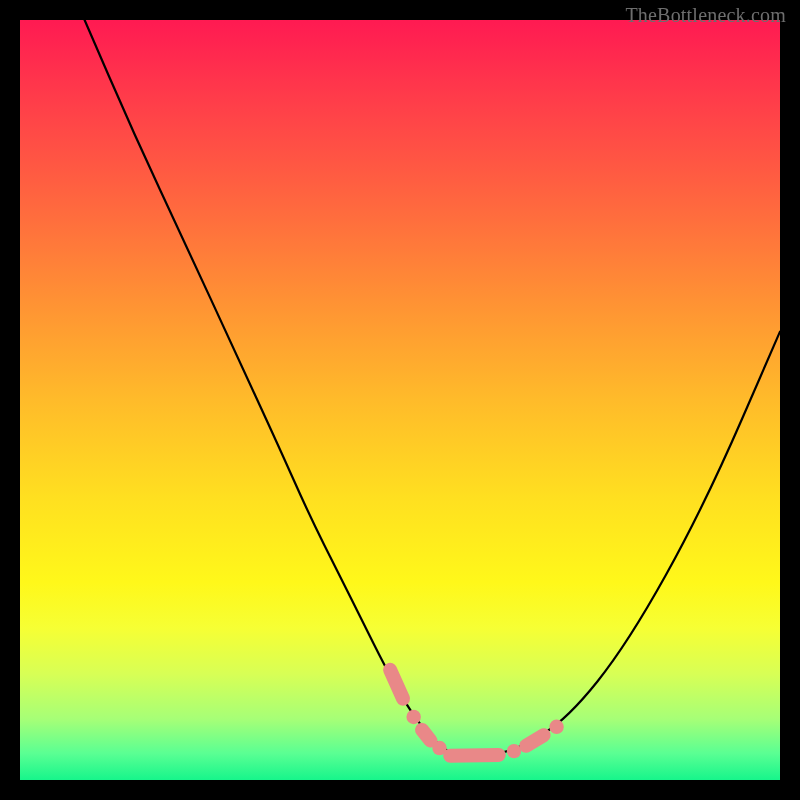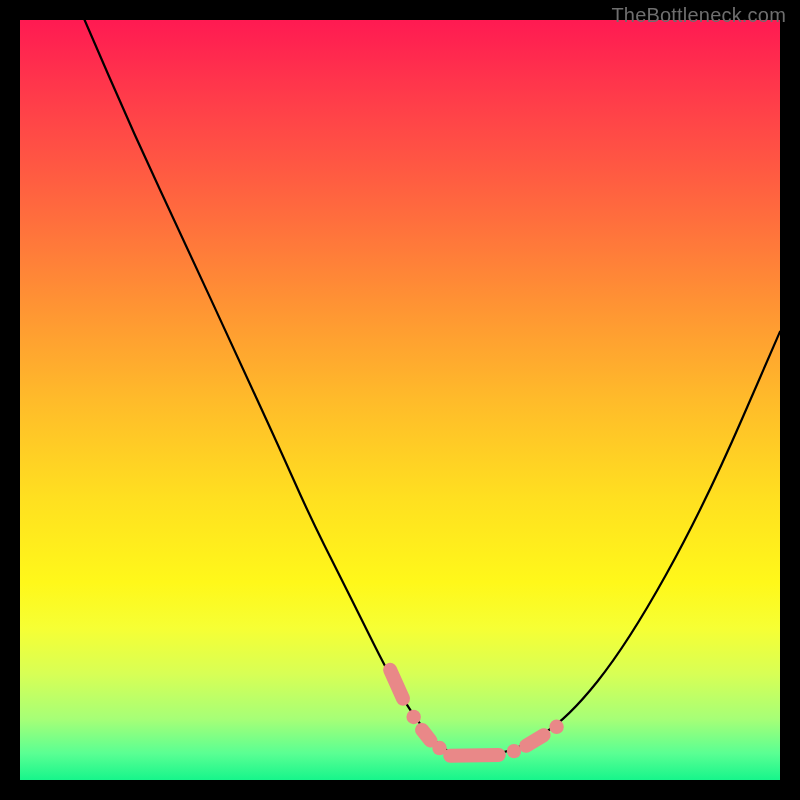--- a/index.html
+++ b/index.html
@@ -35,21 +35,21 @@
       #d8ff55 86%,
       #a6ff77 92%,
       #5aff93 96.5%,
       #17f58b 100%
     );
   }
   .watermark {
     position: absolute;
     top: 4px;
     right: 14px;
-    font-family: Liberation Sans, sans-serif;
+    font-family: Liberation Serif, serif;
     font-size: 20px;
     font-weight: 500;
     color: #6e6e6e;
     letter-spacing: 0.2px;
   }
   svg.curve {
     position: absolute;
     left: 0; top: 0;
     width: 760px; height: 760px;
   }

